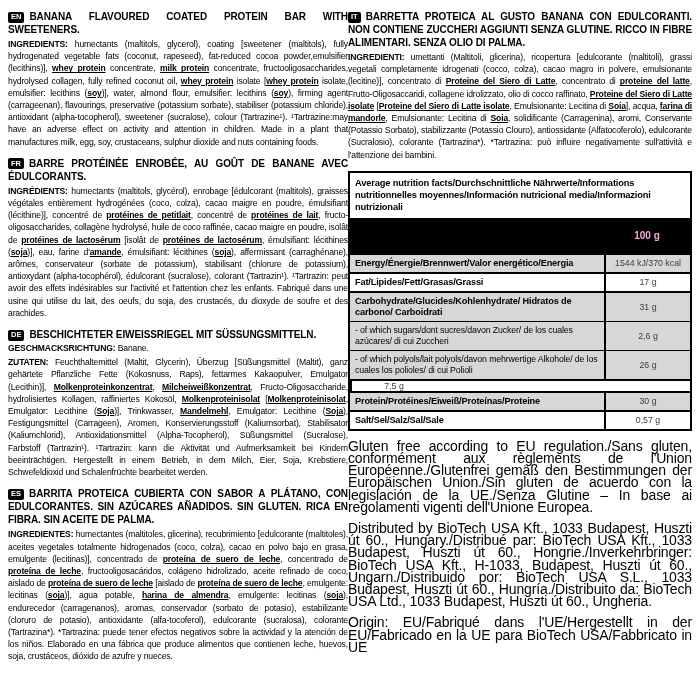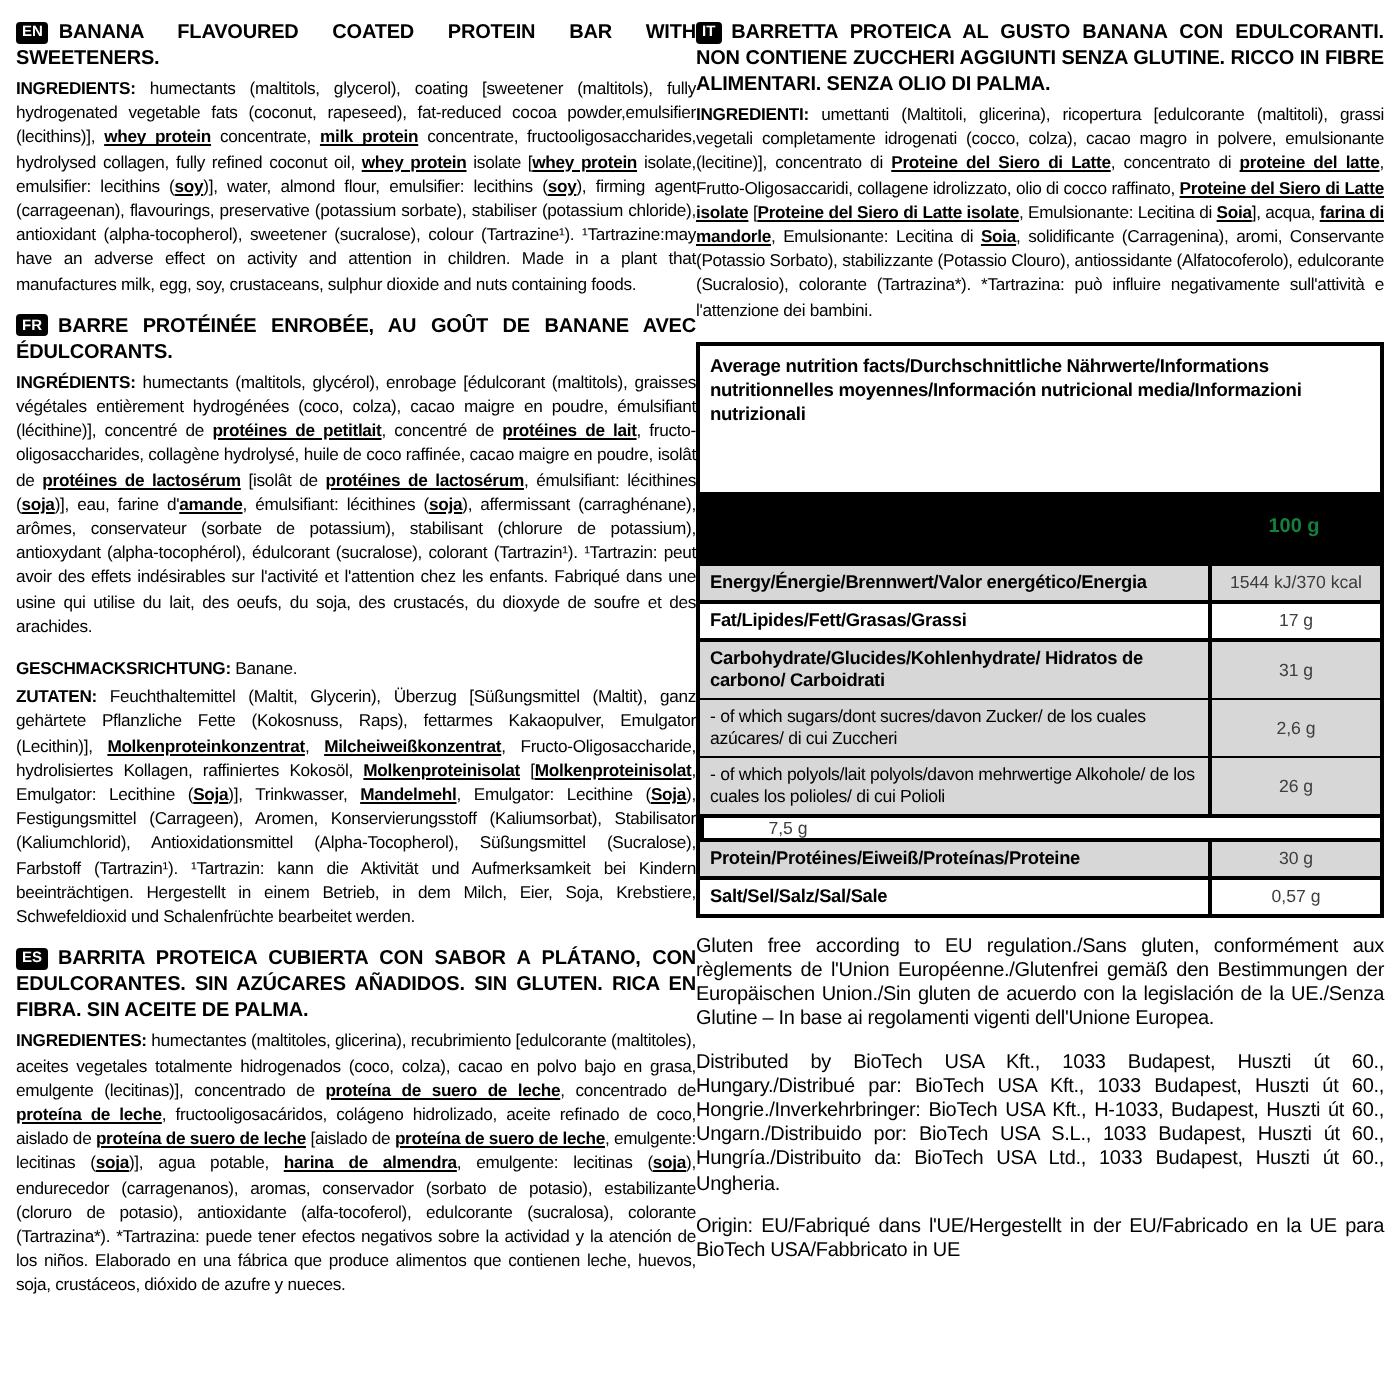--- a/index.html
+++ b/index.html
@@ -14,31 +14,31 @@
   .badge { display:inline-block; background:#000; color:#fff; font-weight:bold; font-size:7.5px;
            line-height:10px; padding:0.5px 3px; border-radius:2px; margin-right:5px; vertical-align:1px; letter-spacing:0; }
   .ing { font-size:8.6px; line-height:12.2px; letter-spacing:-0.15px; margin-top:2px; }
   .ing b.u, b.u { text-decoration:underline; }
   .flavour { margin-top:1px; }
 
   
   .ntable { border:2px solid #000; margin-top:10px; background:#fff; }
   .ntable-header { font-weight:bold; font-size:9.3px; line-height:12px; padding:4px 5px 5px 5px;
                    text-align:left; letter-spacing:-0.15px; }
-  .nband { background:#000; color:#15803d; display:flex; height:36px; align-items:center;margin-top:28px; }
+  .nband { background:#000; color:#f9a8d4; display:flex; height:36px; align-items:center; }
   .nband .bval { margin-left:auto; width:86px; text-align:center; font-weight:bold; font-size:10px; }
   .nrow { display:flex; border-top:1px solid #000; align-items:stretch; }
   .nrow.thick { border-top-width:2px; }
   .nrow.shade { background:#d7d7d7; }
   .nrow .lab { flex:1; padding:3px 5px; font-size:8.8px; line-height:11px; text-align:left; letter-spacing:-0.15px; }
   .nrow.bold .lab { font-weight:bold; font-size:9.2px; }
   .nrow .val { width:86px; border-left:2px solid #000; display:flex; align-items:center;
                justify-content:center; font-size:8.8px; color:#3d3d3d; text-align:center; }
 
-  .foot { font-size:10px; line-height:12.2px; letter-spacing:-0.15px; margin-top:9px; text-align:justify; }
+  .foot { font-size:14px; line-height:12.2px; letter-spacing:-0.15px; margin-top:9px; text-align:justify; }
 </style>
 </head>
 <body>
 
 <div class="page">
 
   <div class="col left">
 
     <div class="sec">
       <div class="sec-title">
@@ -48,20 +48,23 @@
     </div>
 
     <div class="sec">
       <div class="sec-title">
         <span class="badge">FR</span><span>BARRE PROTÉINÉE ENROBÉE, AU GOÛT DE BANANE AVEC ÉDULCORANTS.</span>
       </div>
       <p class="ing"><b>INGRÉDIENTS:</b> humectants (maltitols, glycérol), enrobage [édulcorant (maltitols), graisses végétales entièrement hydrogénées (coco, colza), cacao maigre en poudre, émulsifiant (lécithine)], concentré de <b class="u">protéines de petitlait</b>, concentré de <b class="u">protéines de lait</b>, fructo-oligosaccharides, collagène hydrolysé, huile de coco raffinée, cacao maigre en poudre, isolât de <b class="u">protéines de lactosérum</b> [isolât de <b class="u">protéines de lactosérum</b>, émulsifiant: lécithines (<b class="u">soja</b>)], eau, farine d'<b class="u">amande</b>, émulsifiant: lécithines (<b class="u">soja</b>), affermissant (carraghénane), arômes, conservateur (sorbate de potassium), stabilisant (chlorure de potassium), antioxydant (alpha-tocophérol), édulcorant (sucralose), colorant (Tartrazin¹). ¹Tartrazin: peut avoir des effets indésirables sur l'activité et l'attention chez les enfants. Fabriqué dans une usine qui utilise du lait, des oeufs, du soja, des crustacés, du dioxyde de soufre et des arachides.</p>
     </div>
 
     <div class="sec">
+      <div class="sec-title">
+        <span class="badge">DE</span><span>BESCHICHTETER EIWEISSRIEGEL MIT SÜSSUNGSMITTELN.</span>
+      </div>
       <p class="ing flavour"><b>GESCHMACKSRICHTUNG:</b> Banane.</p>
       <p class="ing"><b>ZUTATEN:</b> Feuchthaltemittel (Maltit, Glycerin), Überzug [Süßungsmittel (Maltit), ganz gehärtete Pflanzliche Fette (Kokosnuss, Raps), fettarmes Kakaopulver, Emulgator (Lecithin)], <b class="u">Molkenproteinkonzentrat</b>, <b class="u">Milcheiweißkonzentrat</b>, Fructo-Oligosaccharide, hydrolisiertes Kollagen, raffiniertes Kokosöl, <b class="u">Molkenproteinisolat</b> [<b class="u">Molkenproteinisolat</b>, Emulgator: Lecithine (<b class="u">Soja</b>)], Trinkwasser, <b class="u">Mandelmehl</b>, Emulgator: Lecithine (<b class="u">Soja</b>), Festigungsmittel (Carrageen), Aromen, Konservierungsstoff (Kaliumsorbat), Stabilisator (Kaliumchlorid), Antioxidationsmittel (Alpha-Tocopherol), Süßungsmittel (Sucralose), Farbstoff (Tartrazin¹). ¹Tartrazin: kann die Aktivität und Aufmerksamkeit bei Kindern beeinträchtigen. Hergestellt in einem Betrieb, in dem Milch, Eier, Soja, Krebstiere, Schwefeldioxid und Schalenfrüchte bearbeitet werden.</p>
     </div>
 
     <div class="sec">
       <div class="sec-title">
         <span class="badge">ES</span><span>BARRITA PROTEICA CUBIERTA CON SABOR A PLÁTANO, CON EDULCORANTES. SIN AZÚCARES AÑADIDOS. SIN GLUTEN. RICA EN FIBRA. SIN ACEITE DE PALMA.</span>
       </div>
       <p class="ing"><b>INGREDIENTES:</b> humectantes (maltitoles, glicerina), recubrimiento [edulcorante (maltitoles), aceites vegetales totalmente hidrogenados (coco, colza), cacao en polvo bajo en grasa, emulgente (lecitinas)], concentrado de <b class="u">proteína de suero de leche</b>, concentrado de <b class="u">proteína de leche</b>, fructooligosacáridos, colágeno hidrolizado, aceite refinado de coco, aislado de <b class="u">proteína de suero de leche</b> [aislado de <b class="u">proteína de suero de leche</b>, emulgente: lecitinas (<b class="u">soja</b>)], agua potable, <b class="u">harina de almendra</b>, emulgente: lecitinas (<b class="u">soja</b>), endurecedor (carragenanos), aromas, conservador (sorbato de potasio), estabilizante (cloruro de potasio), antioxidante (alfa-tocoferol), edulcorante (sucralosa), colorante (Tartrazina*). *Tartrazina: puede tener efectos negativos sobre la actividad y la atención de los niños. Elaborado en una fábrica que produce alimentos que contienen leche, huevos, soja, crustáceos, dióxido de azufre y nueces.</p>
     </div>

